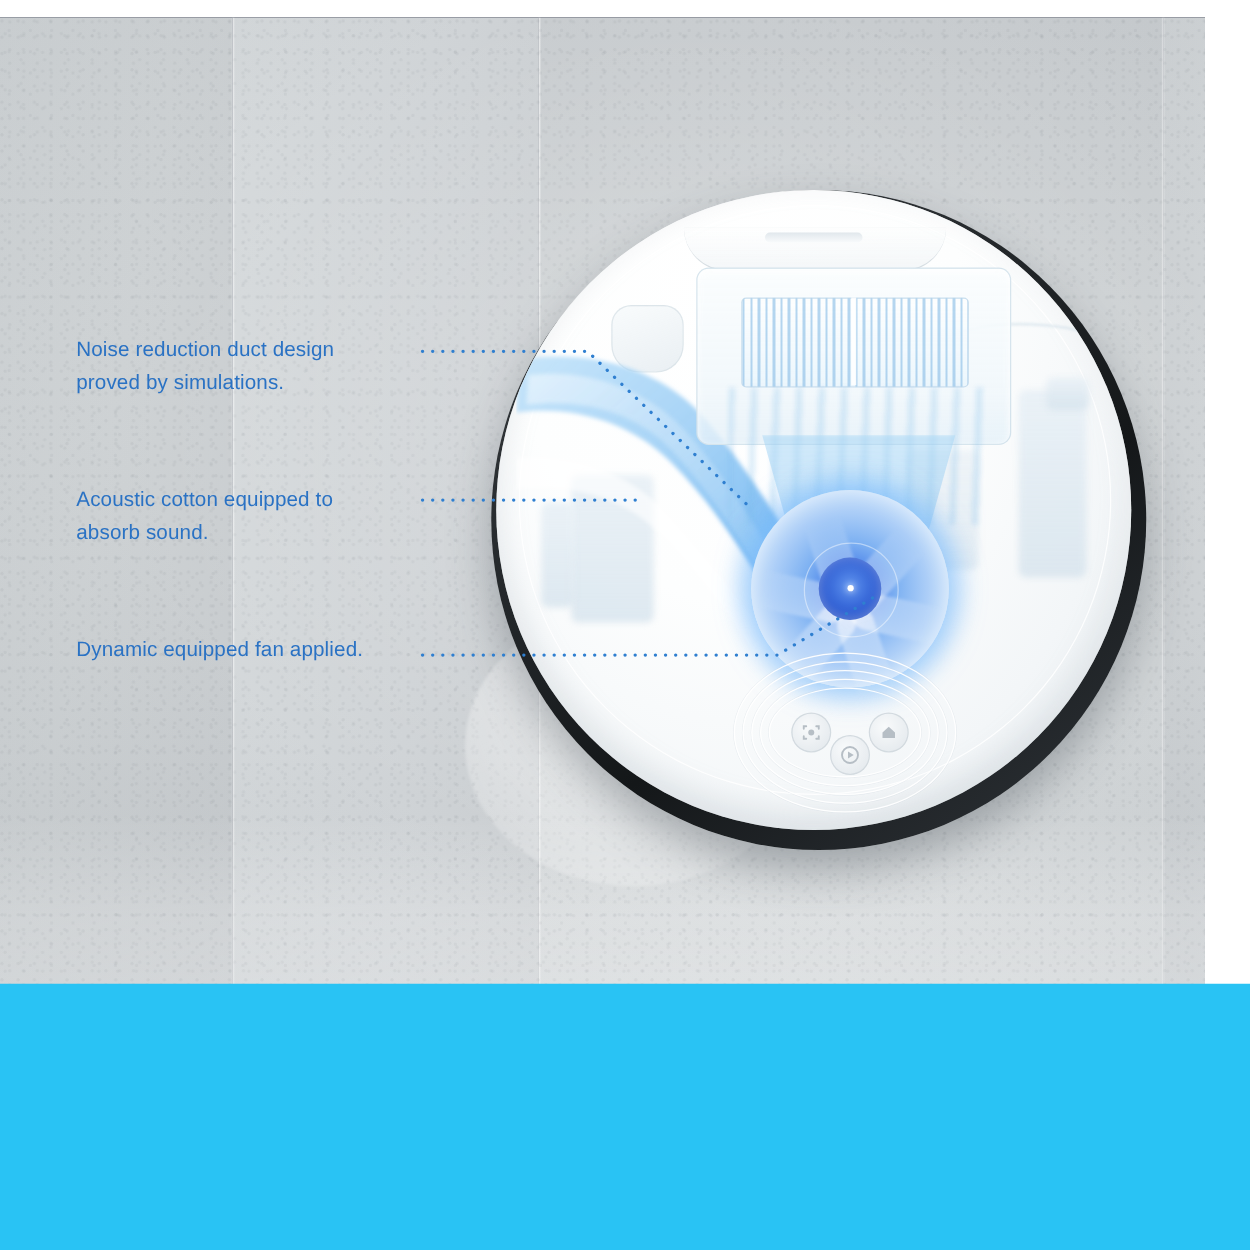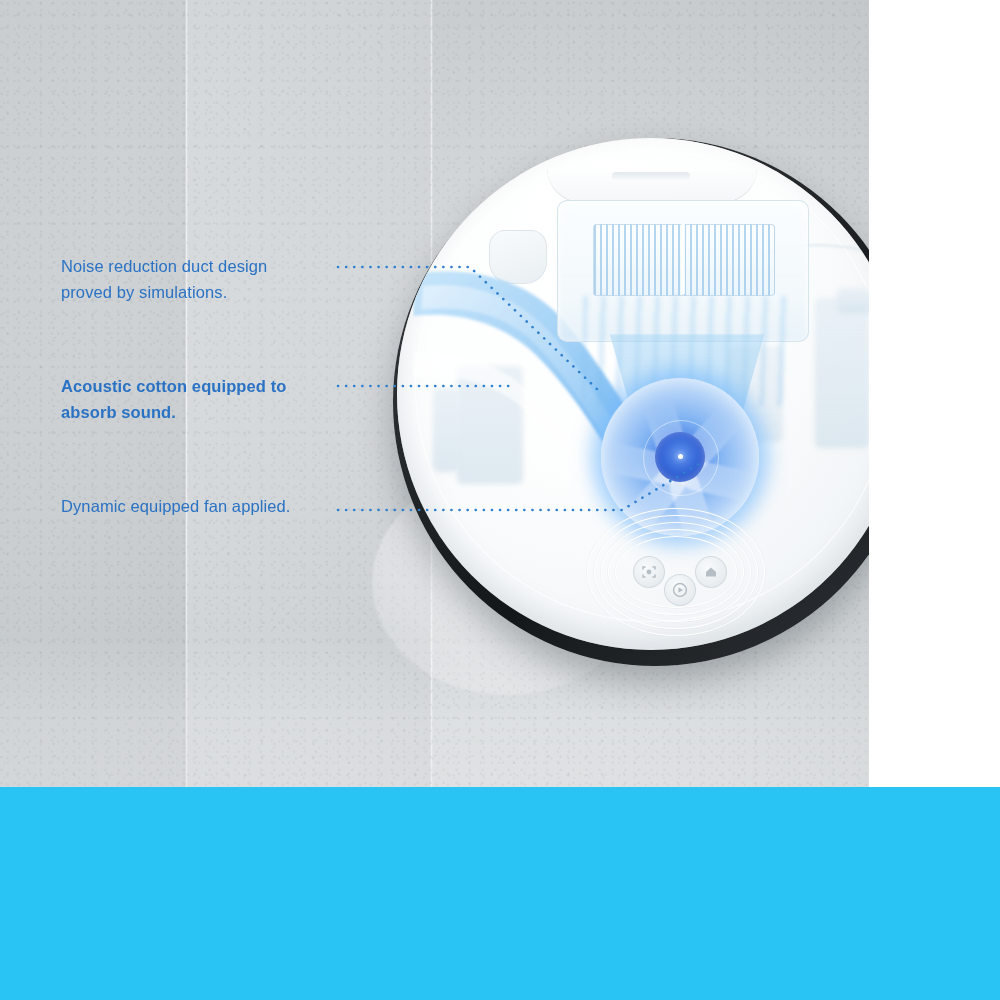--- a/index.html
+++ b/index.html
@@ -5,21 +5,21 @@
   html,body{margin:0;padding:0;}
   body{
     width:1000px;height:1000px;overflow:hidden;
     font-family:"Liberation Sans","DejaVu Sans",sans-serif;
     background:#ffffff;
   }
   #stage{position:relative;width:1000px;height:1000px;overflow:hidden;}
 
   
   #photo{
-    position:absolute;left:0;top:0;width:869px;height:787px;overflow:hidden;
+    position:absolute;left:0;top:14px;width:964px;height:787px;overflow:hidden;
     background:#0f172a;
   }
   
   .wall{position:absolute;top:0;bottom:0;}
   #wall-left{left:0;width:186px;
     background:linear-gradient(100deg,#d2d6d8 0%,#cfd3d5 45%,#c6cacd 100%);}
   #wall-mid{left:186px;width:245px;
     background:linear-gradient(95deg,#d6dadc 0%,#cfd3d6 60%,#c9cdd0 100%);}
   #wall-back{left:431px;width:500px;
     background:linear-gradient(180deg,#c8cccf 0%,#ced2d4 35%,#d2d6d8 100%);}
@@ -145,21 +145,21 @@
   #btn-home{left:298px;top:418px;width:30px;height:30px;}
   .btn svg{display:block;}
 
   
   #leaders{position:absolute;left:0;top:0;width:1000px;height:787px;pointer-events:none;}
 
   
   .callout{position:absolute;color:#2a72c4;font-size:16.5px;line-height:1.55;
     letter-spacing:.1px;font-weight:400;white-space:pre-line;}
   #callout-1{left:61px;top:254px;}
-  #callout-2{left:61px;top:374px;font-weight:bold;}
+  #callout-2{left:61px;top:374px;}
   #callout-3{left:61px;top:494px;}
 
   
   #banner{position:absolute;left:0;top:787px;width:1000px;height:213px;background:#29c3f4;}
 </style>
 </head>
 <body>
 
 <div id="stage">
 

